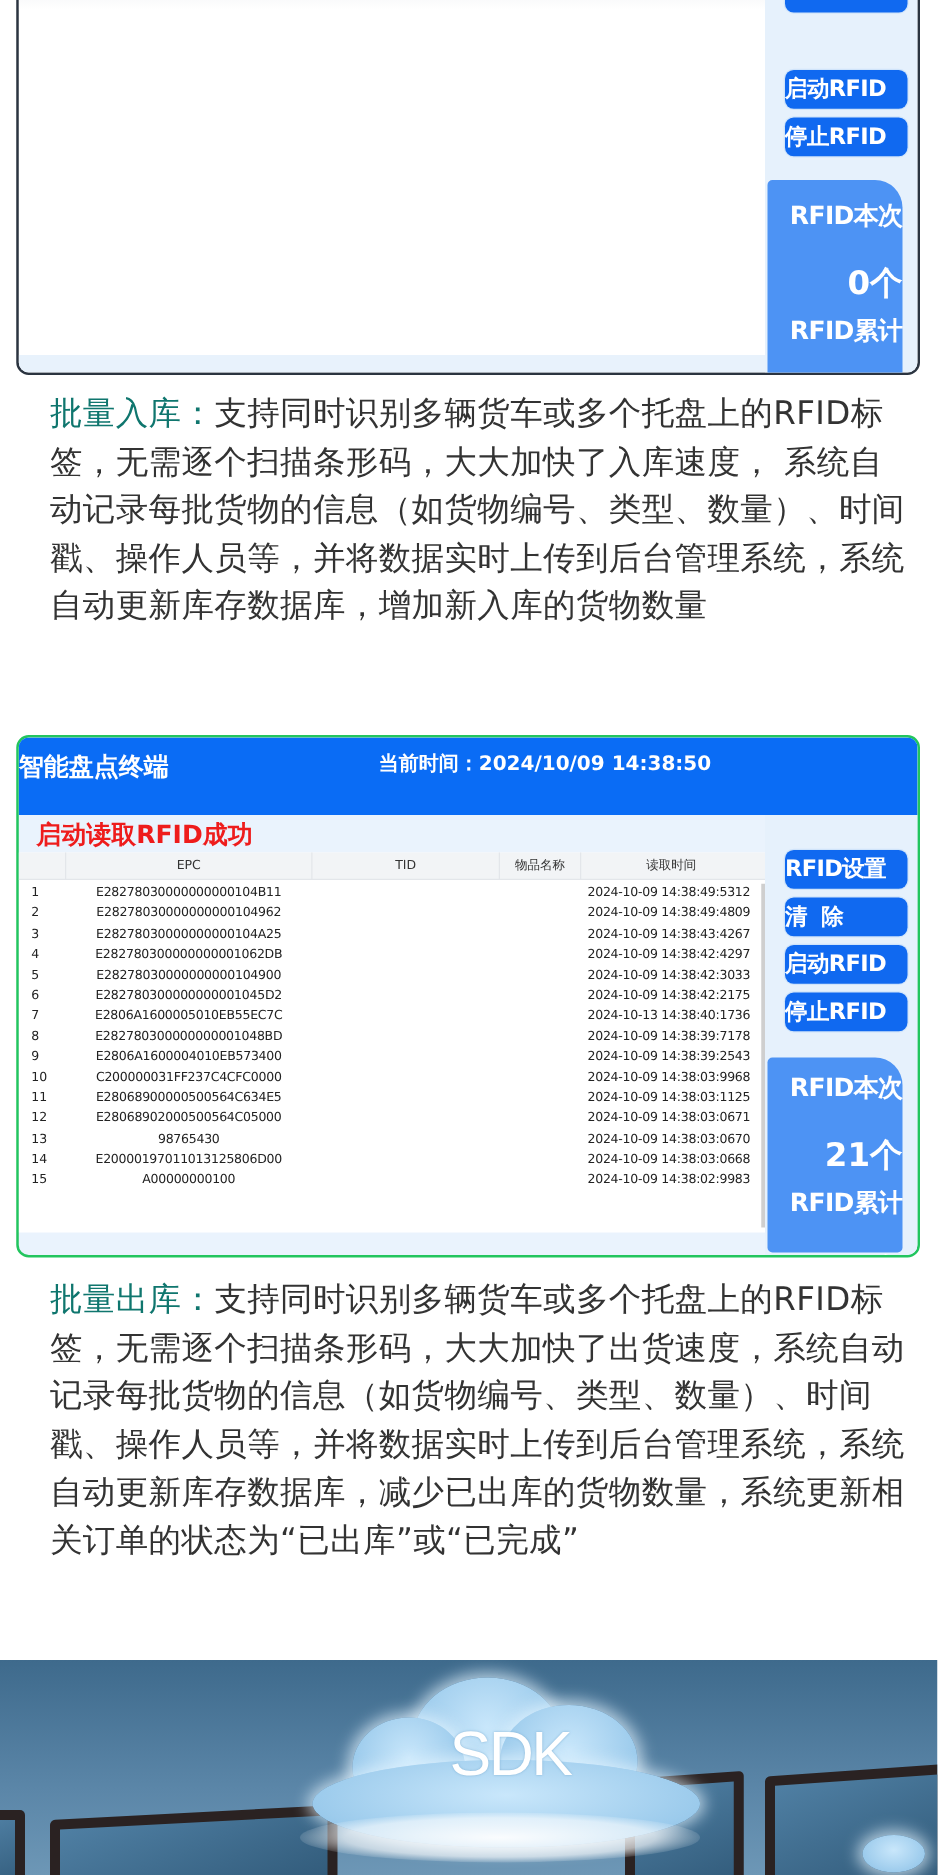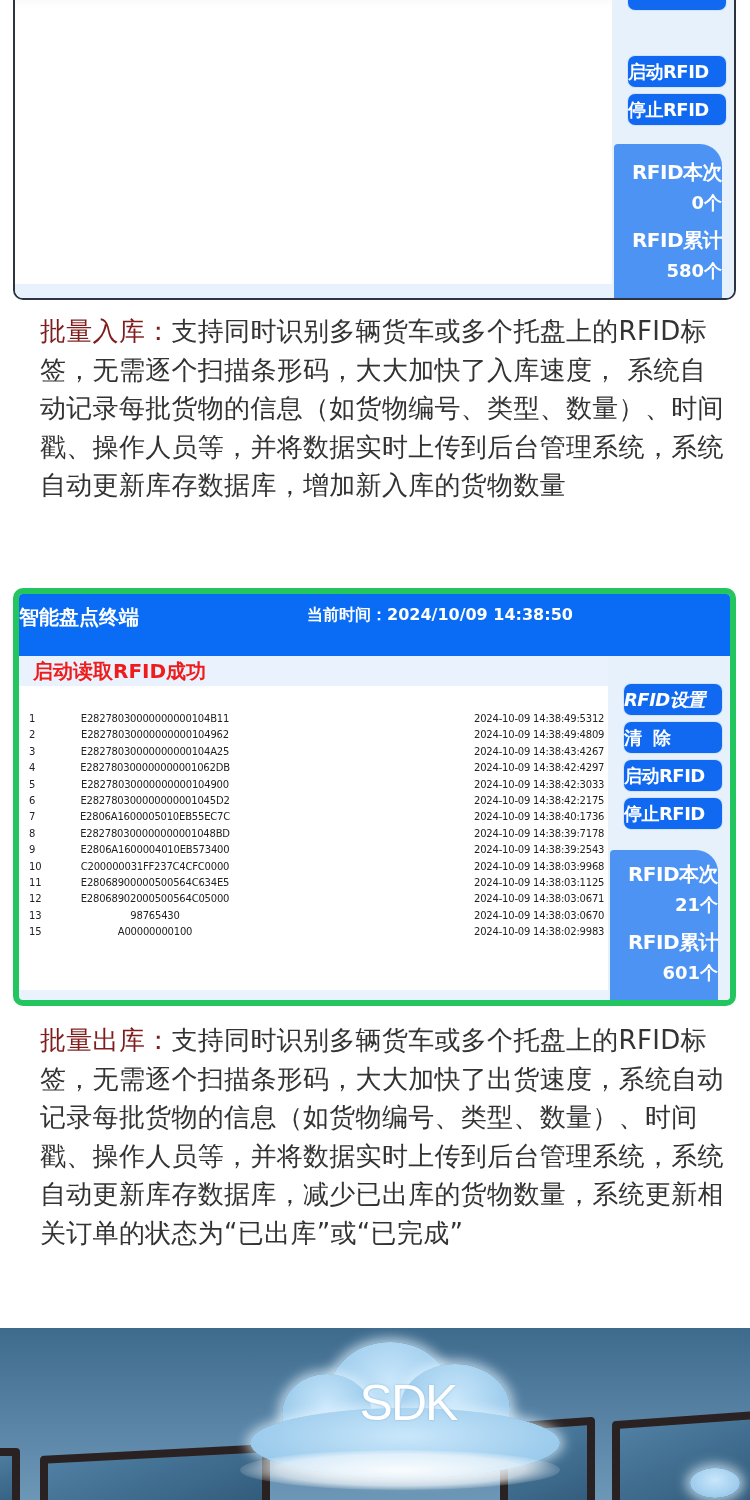--- a/index.html
+++ b/index.html
@@ -22,34 +22,34 @@
     font-weight: bold; font-size: 18px; line-height: 31px;
     font-family: "DejaVu Sans", sans-serif; letter-spacing: -0.5px;
     box-shadow: 0 0 0 1px #d0e4fa;
   }
   .counter {
     position: absolute; left: 2px; width: 108px;
     background: #4d93f4; border-radius: 4px 22px 4px 4px; color: #fff; text-align: right;
     font-weight: bold;
   }
   .counter .lbl { font-size: 20px; line-height: 28px; letter-spacing: -0.5px; }
-  .counter .val { font-size: 18px; line-height: 34px; }
+  .counter .val { font-size: 26px; line-height: 34px; margin-top: 24px; }
 
   
   .para {
     position: absolute; left: 40px; width: 690px;
     font-size: 26px; line-height: 38.5px; color: #333;
     font-family: "DejaVu Sans", sans-serif; letter-spacing: 0.3px;
   }
-  .para .hl { color: #7f1d1d; font-weight: normal; }
+  .para .hl { color: #0f766e; font-weight: normal; }
 
   
   .panel2 {
     position: absolute; left: 13px; top: 588px; width: 723px; height: 418px;
-    border: 6px solid #22c55e; border-radius: 10px; background: #eaf3fd; overflow: hidden;
+    border: 2px solid #22c55e; border-radius: 10px; background: #eaf3fd; overflow: hidden;
   }
   .p2-header { position: absolute; left: 0; top: 0; width: 100%; height: 62px; background: #0a6cf5; color: #fff; font-weight: bold; }
   .p2-title { position: absolute; left: 0; top: 10px; font-size: 20px; }
   .p2-time { position: absolute; left: 288px; top: 11px; font-size: 16px; }
   .p2-status { position: absolute; left: 14px; top: 64px; color: #ee1c1c; font-weight: bold; font-size: 20px; }
 
   .table { position: absolute; left: 0; top: 92px; width: 599px; height: 304px; background: #fff; }
   .thead { position: absolute; left: 0; top: 0; width: 100%; height: 22px; background: #f2f4f6; border-bottom: 1px solid #e3e6ea; }
   .th { position: absolute; top: 0; height: 22px; line-height: 22px; font-size: 10px; text-align: center; color: #333;
         font-family: "DejaVu Sans", sans-serif; border-right: 1px solid #e3e6ea; }
@@ -102,20 +102,27 @@
 <div class="panel2">
   <div class="p2-header">
     <div class="p2-title">智能盘点终端</div>
     <div class="p2-time">
       <span>当前时间：</span><span>2024/10/09 14:38:50</span>
     </div>
   </div>
   <div class="p2-status">启动读取RFID成功</div>
 
   <div class="table">
+    <div class="thead">
+      <div class="th" style="left:0;width:38px;"></div>
+      <div class="th" style="left:38px;width:197px;">EPC</div>
+      <div class="th" style="left:235px;width:150px;">TID</div>
+      <div class="th" style="left:385px;width:65px;">物品名称</div>
+      <div class="th" style="left:450px;width:144px;border-right:none;">读取时间</div>
+    </div>
     <div class="rows" id="rows">
         <div class="tr">
           <div class="td idx">1</div>
           <div class="td epc">E28278030000000000104B11</div>
           <div class="td time">2024-10-09 14:38:49:5312</div>
         </div>
         <div class="tr">
           <div class="td idx">2</div>
           <div class="td epc">E28278030000000000104962</div>
           <div class="td time">2024-10-09 14:38:49:4809</div>
@@ -136,21 +143,21 @@
           <div class="td time">2024-10-09 14:38:42:3033</div>
         </div>
         <div class="tr">
           <div class="td idx">6</div>
           <div class="td epc">E282780300000000001045D2</div>
           <div class="td time">2024-10-09 14:38:42:2175</div>
         </div>
         <div class="tr">
           <div class="td idx">7</div>
           <div class="td epc">E2806A1600005010EB55EC7C</div>
-          <div class="td time">2024-10-09 14:38:40:1736</div>
+          <div class="td time">2024-10-13 14:38:40:1736</div>
         </div>
         <div class="tr">
           <div class="td idx">8</div>
           <div class="td epc">E282780300000000001048BD</div>
           <div class="td time">2024-10-09 14:38:39:7178</div>
         </div>
         <div class="tr">
           <div class="td idx">9</div>
           <div class="td epc">E2806A1600004010EB573400</div>
           <div class="td time">2024-10-09 14:38:39:2543</div>
@@ -169,30 +176,35 @@
           <div class="td idx">12</div>
           <div class="td epc">E28068902000500564C05000</div>
           <div class="td time">2024-10-09 14:38:03:0671</div>
         </div>
         <div class="tr">
           <div class="td idx">13</div>
           <div class="td epc">98765430</div>
           <div class="td time">2024-10-09 14:38:03:0670</div>
         </div>
         <div class="tr">
+          <div class="td idx">14</div>
+          <div class="td epc">E20000197011013125806D00</div>
+          <div class="td time">2024-10-09 14:38:03:0668</div>
+        </div>
+        <div class="tr">
           <div class="td idx">15</div>
           <div class="td epc">A00000000100</div>
           <div class="td time">2024-10-09 14:38:02:9983</div>
         </div>
       </div>
     <div class="scrollbar"></div>
   </div>
 
   <div class="side2">
-    <div class="btn" style="top:28px;font-style:italic;">RFID设置</div>
+    <div class="btn" style="top:28px;">RFID设置</div>
     <div class="btn" style="top:66px;white-space:pre;">清  除</div>
     <div class="btn" style="top:104px;">启动RFID</div>
     <div class="btn" style="top:142px;">停止RFID</div>
     <div class="counter" style="top:194px;height:156px;padding-top:10px;">
       <div class="lbl">RFID本次</div>
       <div class="val">21个</div>
       <div class="lbl" style="margin-top:6px;">RFID累计</div>
       <div class="val">601个</div>
     </div>
   </div>

